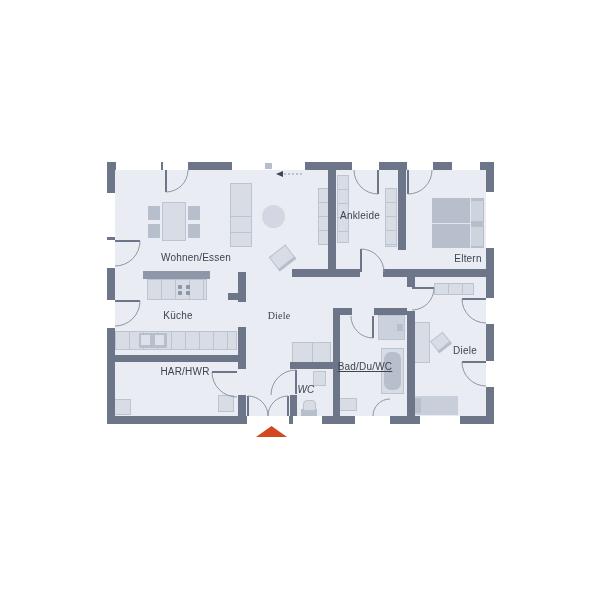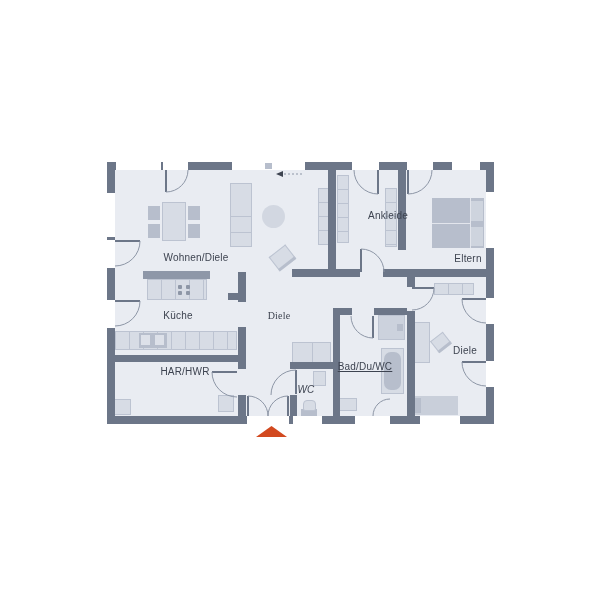--- a/index.html
+++ b/index.html
@@ -158,27 +158,27 @@
          background-size:1px 100%,38px 1px;background-position:38px 0,0 25px;background-repeat:no-repeat;"></div>
     <div style="left:471px;top:201px;width:12px;height:20px;background:#ced4de;z-index:1;"></div>
     <div style="left:471px;top:227px;width:12px;height:19px;background:#ced4de;z-index:1;"></div>
 
     <div class="f seg-h" style="left:434px;top:283px;width:40px;height:12px;"></div>
     <div class="f" style="left:410px;top:322px;width:20px;height:41px;"></div>
     <div class="f rot" style="left:433px;top:335px;width:16px;height:15px;"></div>
     <div style="left:408px;top:396px;width:50px;height:19px;background:#c9cfda;z-index:1;"></div>
     <div class="fd" style="left:409px;top:398px;width:12px;height:15px;"></div>
 
-    <div class="lbl" style="left:196px;top:258px;">Wohnen/Diele</div>
+    <div class="lbl" style="left:196px;top:258px;">Wohnen/Essen</div>
     <div class="lbl" style="left:178px;top:316px;">Küche</div>
     <div class="lbl" style="left:185px;top:372px;">HAR/HWR</div>
     <div class="lbl" style="left:279px;top:316px;font-family:Liberation Serif, serif;">Diele</div>
     <div class="lbl" style="left:306px;top:390px;font-style:italic;">WC</div>
     <div class="lbl" style="left:365px;top:367px;text-decoration:underline;">Bad/Du/WC</div>
-    <div class="lbl" style="left:388px;top:216px;">Ankleide</div>
+    <div class="lbl" style="left:360px;top:216px;">Ankleide</div>
     <div class="lbl" style="left:468px;top:259px;">Eltern</div>
     <div class="lbl" style="left:465px;top:351px;">Diele</div>
 
     <svg class="overlay" width="600" height="600" viewBox="0 0 600 600">
 
       <path class="leaf" d="M166,170 V192"></path>
         <path class="arc" d="M166,192 A22,22 0 0 0 188,170"></path>
       <path class="leaf" d="M378,170 V194"></path>
         <path class="arc" d="M354,170 A24,24 0 0 0 378,194"></path>
       <path class="leaf" d="M408,170 V194"></path>

